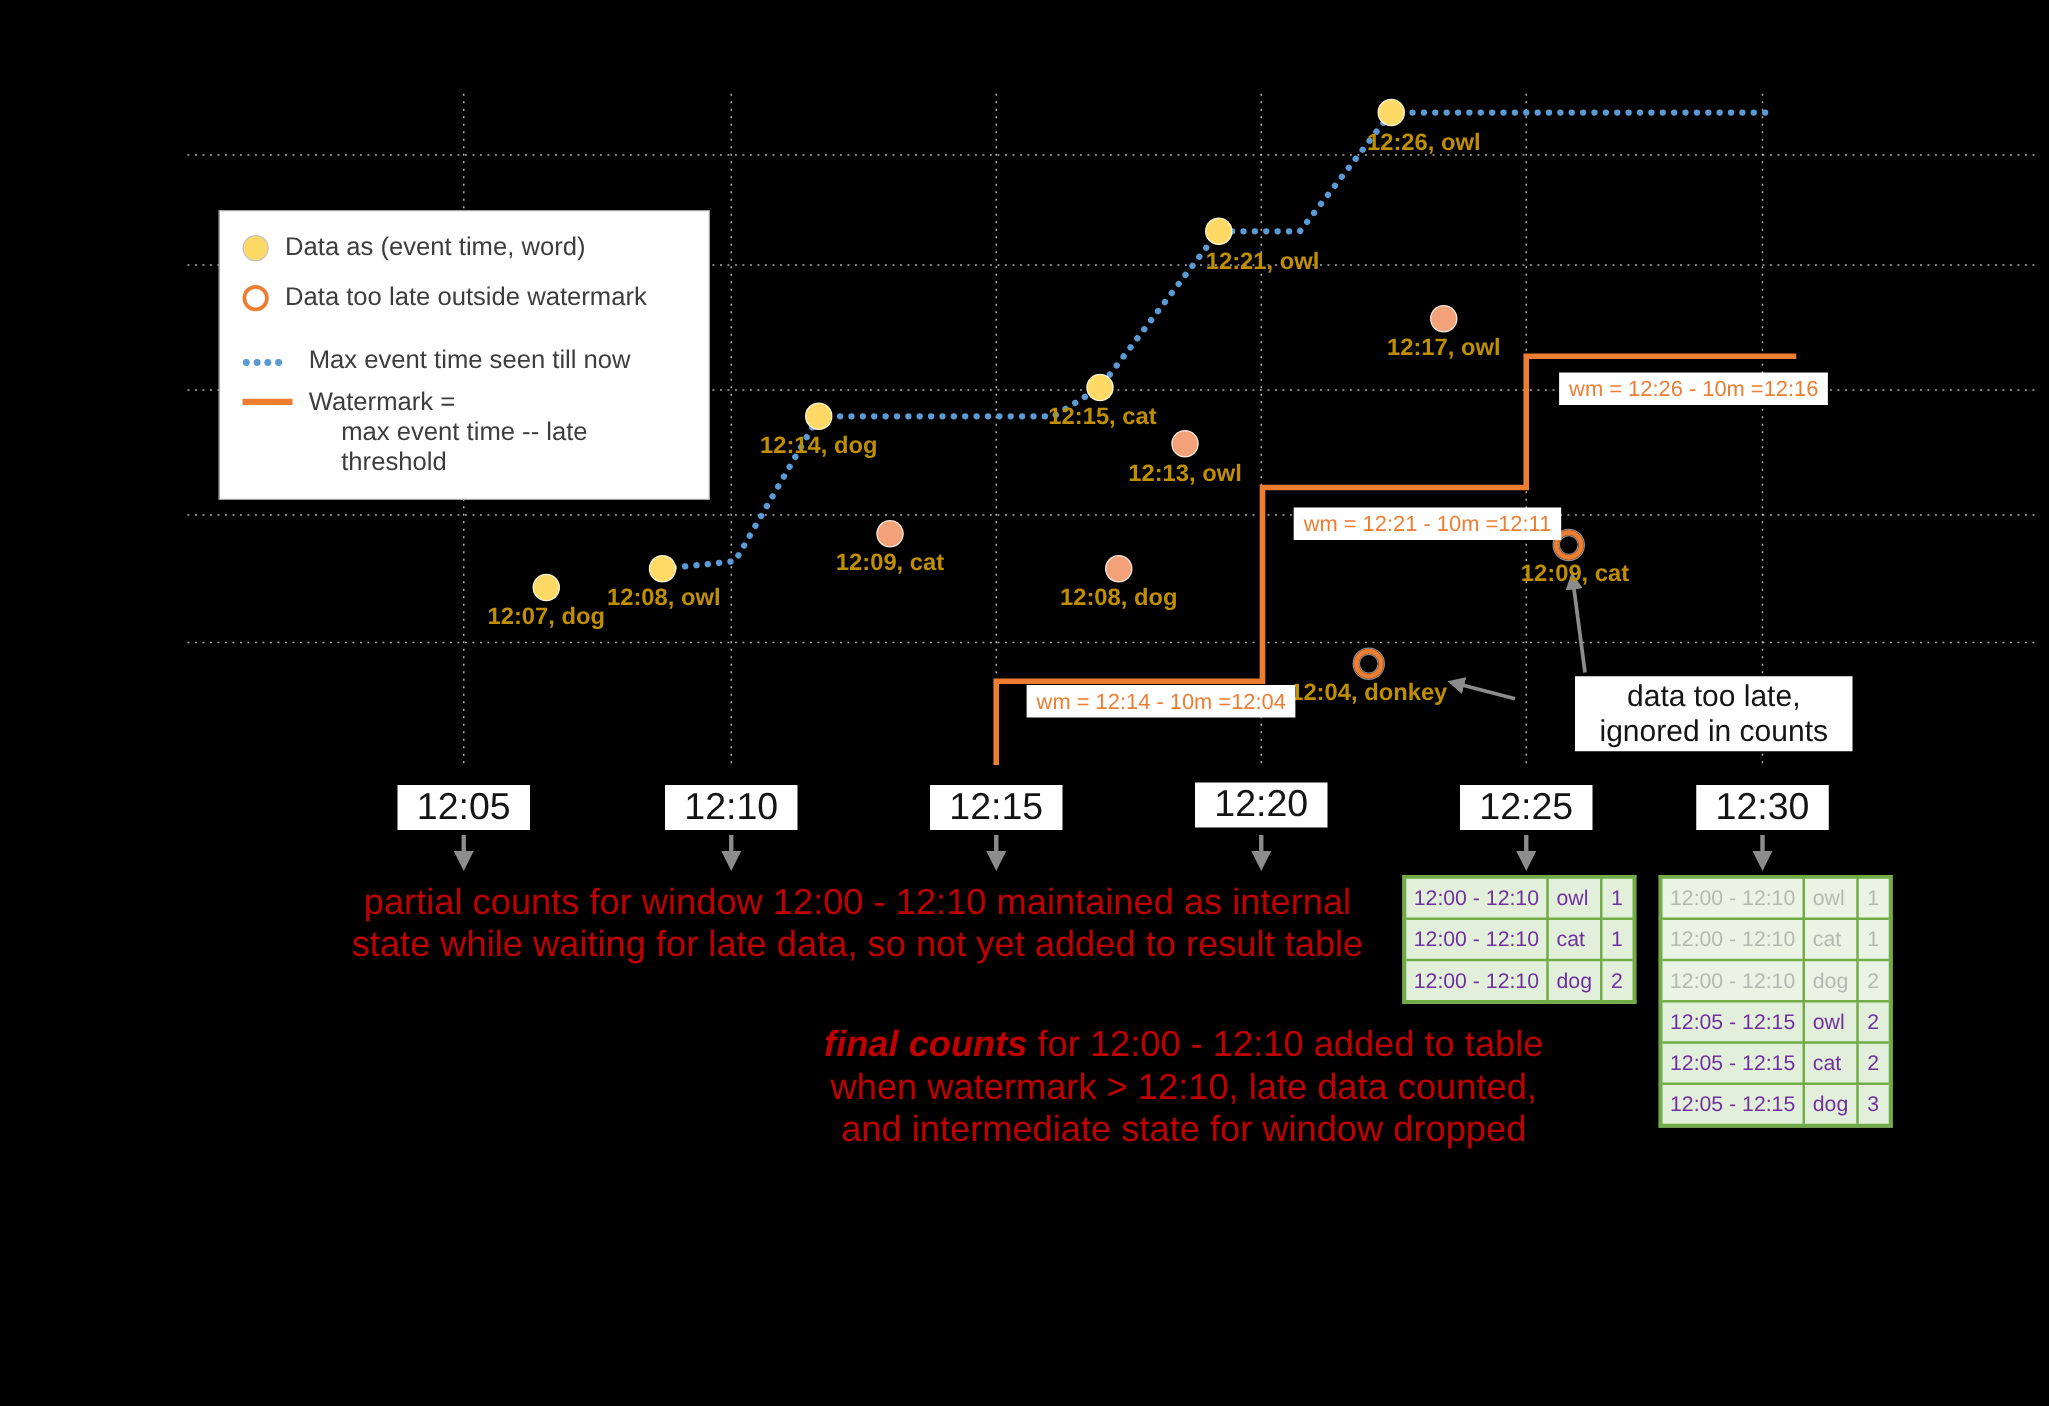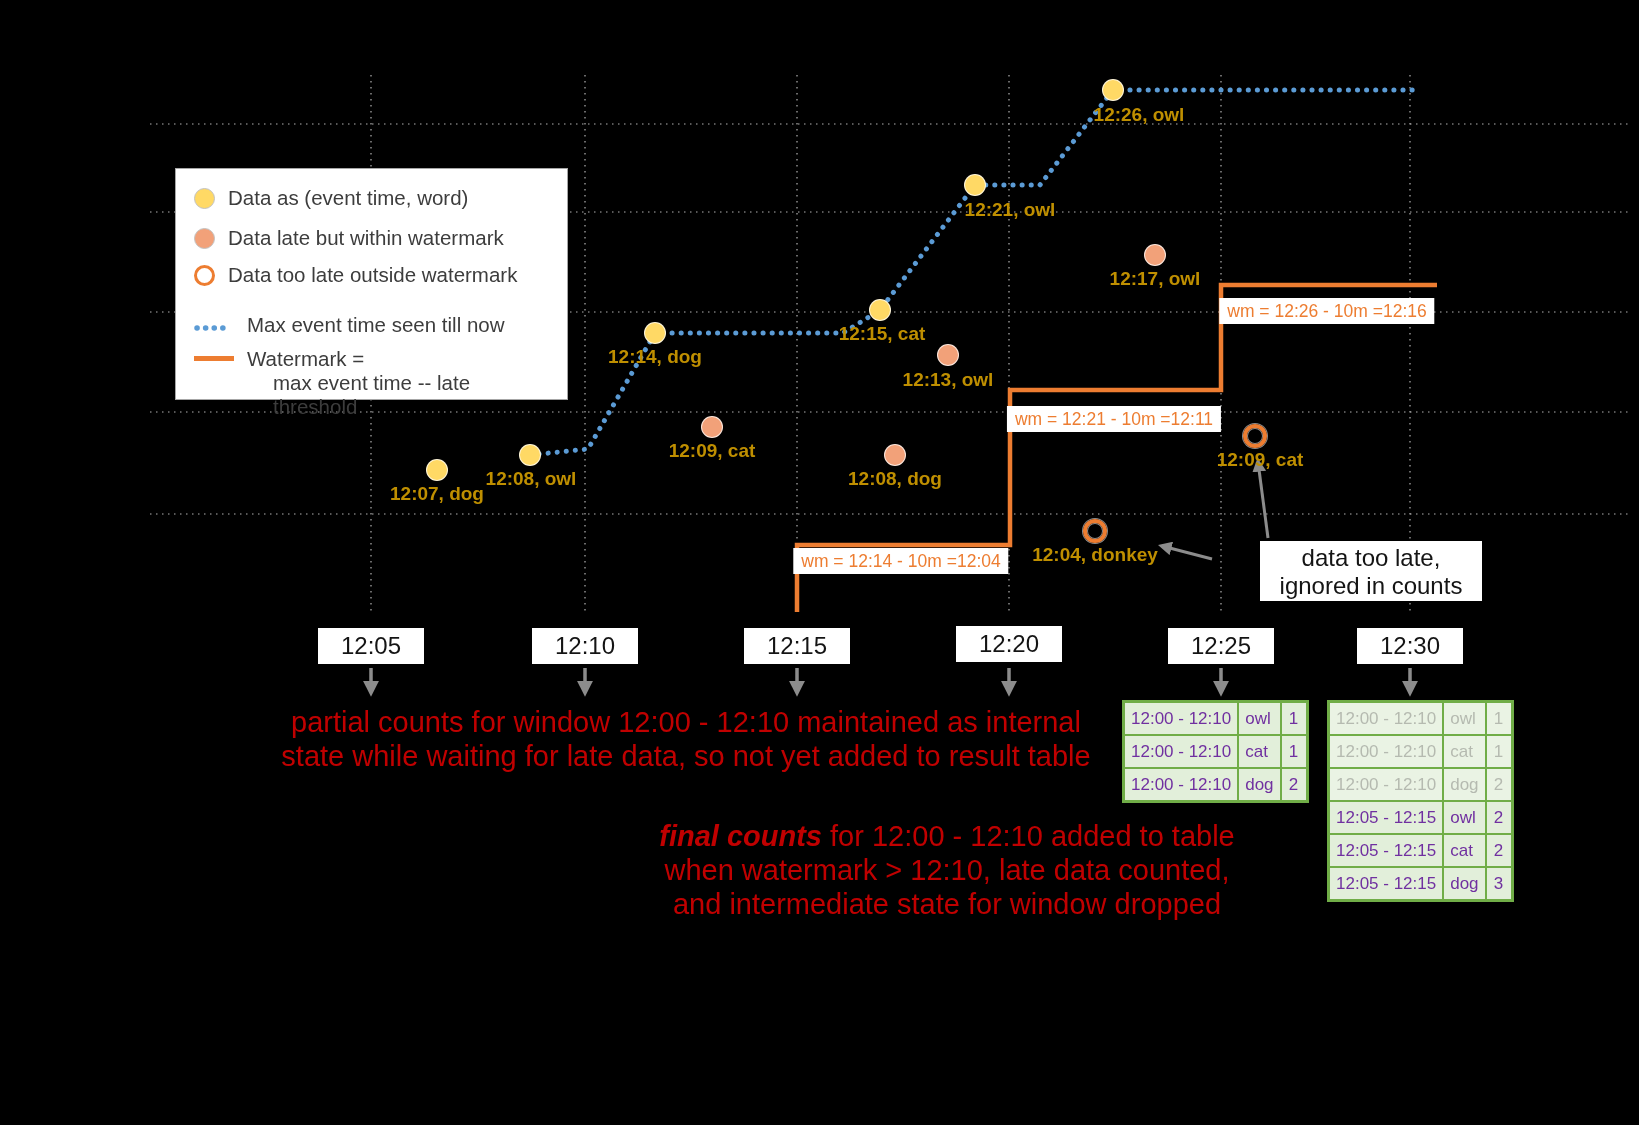--- a/index.html
+++ b/index.html
@@ -12,25 +12,25 @@
       transform:translate(-50%,-50%);z-index:3;}
   .pt.event{background:#FFD965;border:1px solid rgba(255,255,255,.75);}
   .pt.late{background:#F2A179;border:1px solid rgba(255,255,255,.75);}
   .pt.toolate{width:24px;height:24px;background:transparent;border:4px solid #ED7D31;
       box-shadow:0 0 0 1px rgba(255,255,255,.55), inset 0 0 0 1px rgba(255,255,255,.55);}
   .pt-label{position:absolute;transform:translateX(-50%);font-size:19px;color:#BF8F00;
       white-space:nowrap;z-index:3;font-weight:bold;}
 
   
   .wm-label{position:absolute;transform:translateX(-50%);background:#fff;color:#ED7D31;
-      font-size:17.5px;line-height:20px;padding:3px 8px;white-space:nowrap;z-index:4;}
+      font-size:17.5px;line-height:20px;padding:3px 8px;white-space:nowrap;z-index:4;margin-left:28px;}
 
   
   .tick{position:absolute;transform:translateX(-50%);width:106px;height:36px;background:#fff;
-      color:#141414;font-size:24px;line-height:36px;text-align:center;z-index:4;}
+      color:#141414;font-size:30px;line-height:36px;text-align:center;z-index:4;}
 
   
   .legend{position:absolute;left:175px;top:168px;width:393px;height:232px;background:#fff;
       border:1px solid #a6a6a6;box-sizing:border-box;padding:17px 16px 0 18px;color:#3d3d3d;
       font-size:20.5px;z-index:5;}
   .legend-row{display:flex;align-items:center;gap:13px;}
   .legend-row.align-start{align-items:flex-start;}
   .legend-dot{width:21px;height:21px;border-radius:50%;box-sizing:border-box;flex:0 0 auto;}
   .legend-dot.event{background:#FFD965;border:1px solid #c2c2c2;}
   .legend-dot.late{background:#F2A179;border:1px solid #c2c2c2;}
@@ -142,24 +142,20 @@
 
   <div class="wm-label" style="left:901px;top:548px">wm = 12:14 - 10m =12:04</div>
   <div class="wm-label" style="left:1114px;top:406px">wm = 12:21 - 10m =12:11</div>
   <div class="wm-label" style="left:1327px;top:298px">wm = 12:26 - 10m =12:16</div>
 
   <div class="legend">
     <div class="legend-row" style="margin-bottom:16px">
       <span class="legend-dot event"></span>
       <span>Data as (event time, word)</span>
     </div>
-    <div class="legend-row" style="margin-bottom:13px">
-      <span class="legend-dot late"></span>
-      <span>Data late but within watermark</span>
-    </div>
     <div class="legend-row" style="margin-bottom:26px">
       <span class="legend-dot toolate"></span>
       <span>Data too late outside watermark</span>
     </div>
     <div class="legend-row" style="margin-bottom:10px">
       <span class="legend-line">
         <svg width="40" height="8" viewBox="0 0 40 8">
           <line x1="3" y1="4" x2="37" y2="4" stroke="#5B9BD5" stroke-width="5.5" stroke-linecap="round" stroke-dasharray="0.1 8.5"></line>
         </svg>
       </span>

